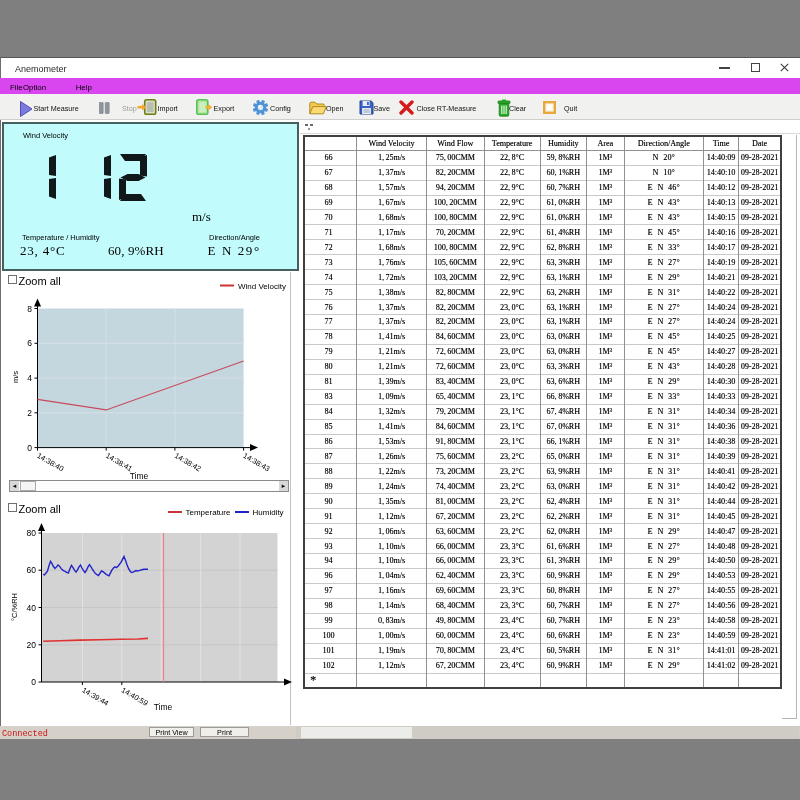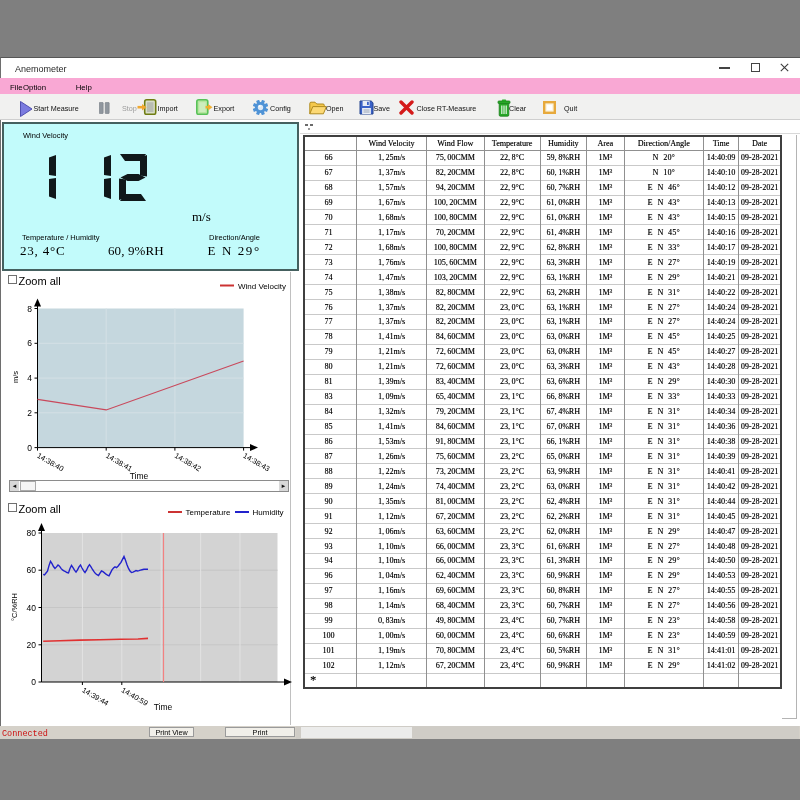--- a/index.html
+++ b/index.html
@@ -1,19 +1,19 @@
 <!DOCTYPE html>
 <html><head><meta charset="utf-8"><style>
 * { margin:0; padding:0; box-sizing:border-box; }
 html,body { width:800px; height:800px; overflow:hidden; }
 body { background:#7f7f7f; font-family:"Liberation Sans", sans-serif; position:relative; }
 #win { position:absolute; left:0; top:57px; width:800px; height:682px; background:#fff;
   border-top:1px solid #565656; border-bottom:1px solid #7e7e7e; border-left:1px solid #6e6e6e; }
 .t { position:absolute; left:7px; top:63.5px; font-size:9px; color:#2a2a2a;margin-left:8px; }
-#menu { position:absolute; left:0; top:78px; width:800px; height:16px; background:#f9a8d4; }
+#menu { position:absolute; left:0; top:78px; width:800px; height:16px; background:#d946ef; }
 #menu span { position:absolute; top:4.5px; font-size:7.8px; color:#000; }
 #tbar { position:absolute; left:0; top:94px; width:800px; height:26px; background:#f1f1f0; border-bottom:1px solid #cfcfcf; }
 .tbi { position:absolute; }
 .tbl { position:absolute; top:103.5px; font-size:7.2px; }
 #lcd { position:absolute; left:2px; top:122px; width:297px; height:149px; background:#c2fbfb; border:2px solid #45605f; }
 .sm { position:absolute; font-size:7.5px; color:#000; }
 .big { position:absolute; font-family:"Liberation Serif", serif; font-size:13px; color:#000; }
 #grid { position:absolute; left:303px; top:135px; border-collapse:collapse; table-layout:fixed;
   font-family:"Liberation Serif", serif; font-size:8px; color:#000; border:2px solid #3f3f3f; text-shadow:0.3px 0 0 rgba(0,0,0,0.55); }
 #grid th, #grid td { border-left:1px solid #909090; border-top:1px solid #c9c9c9; text-align:center;
@@ -333,21 +333,21 @@
         <td>105, 60CMM</td>
         <td>22, 9°C</td>
         <td>63, 3%RH</td>
         <td>1M³</td>
         <td>E N 27°</td>
         <td class="tm">14:40:19</td>
         <td class="tm">09-28-2021</td>
       </tr>
       <tr>
         <td class="rn">74</td>
-        <td>1, 47m/s</td>
+        <td>1, 72m/s</td>
         <td>103, 20CMM</td>
         <td>22, 9°C</td>
         <td>63, 1%RH</td>
         <td>1M³</td>
         <td>E N 29°</td>
         <td class="tm">14:40:21</td>
         <td class="tm">09-28-2021</td>
       </tr>
       <tr>
         <td class="rn">75</td>
@@ -645,15 +645,15 @@
         <td></td>
         <td></td>
         <td></td>
       </tr>
     </tbody>
   </table>
 <div id="bbar">
     <span class="conn">Connected</span>
   </div>
 <div class="pbtn" style="left:149px;width:45px">Print View</div>
-<div class="pbtn" style="left:225px;width:70px">Print</div>
+<div class="pbtn" style="left:200px;width:49px">Print</div>
 <div id="hsb">
     <div class="th"></div>
   </div>
 </body></html>

